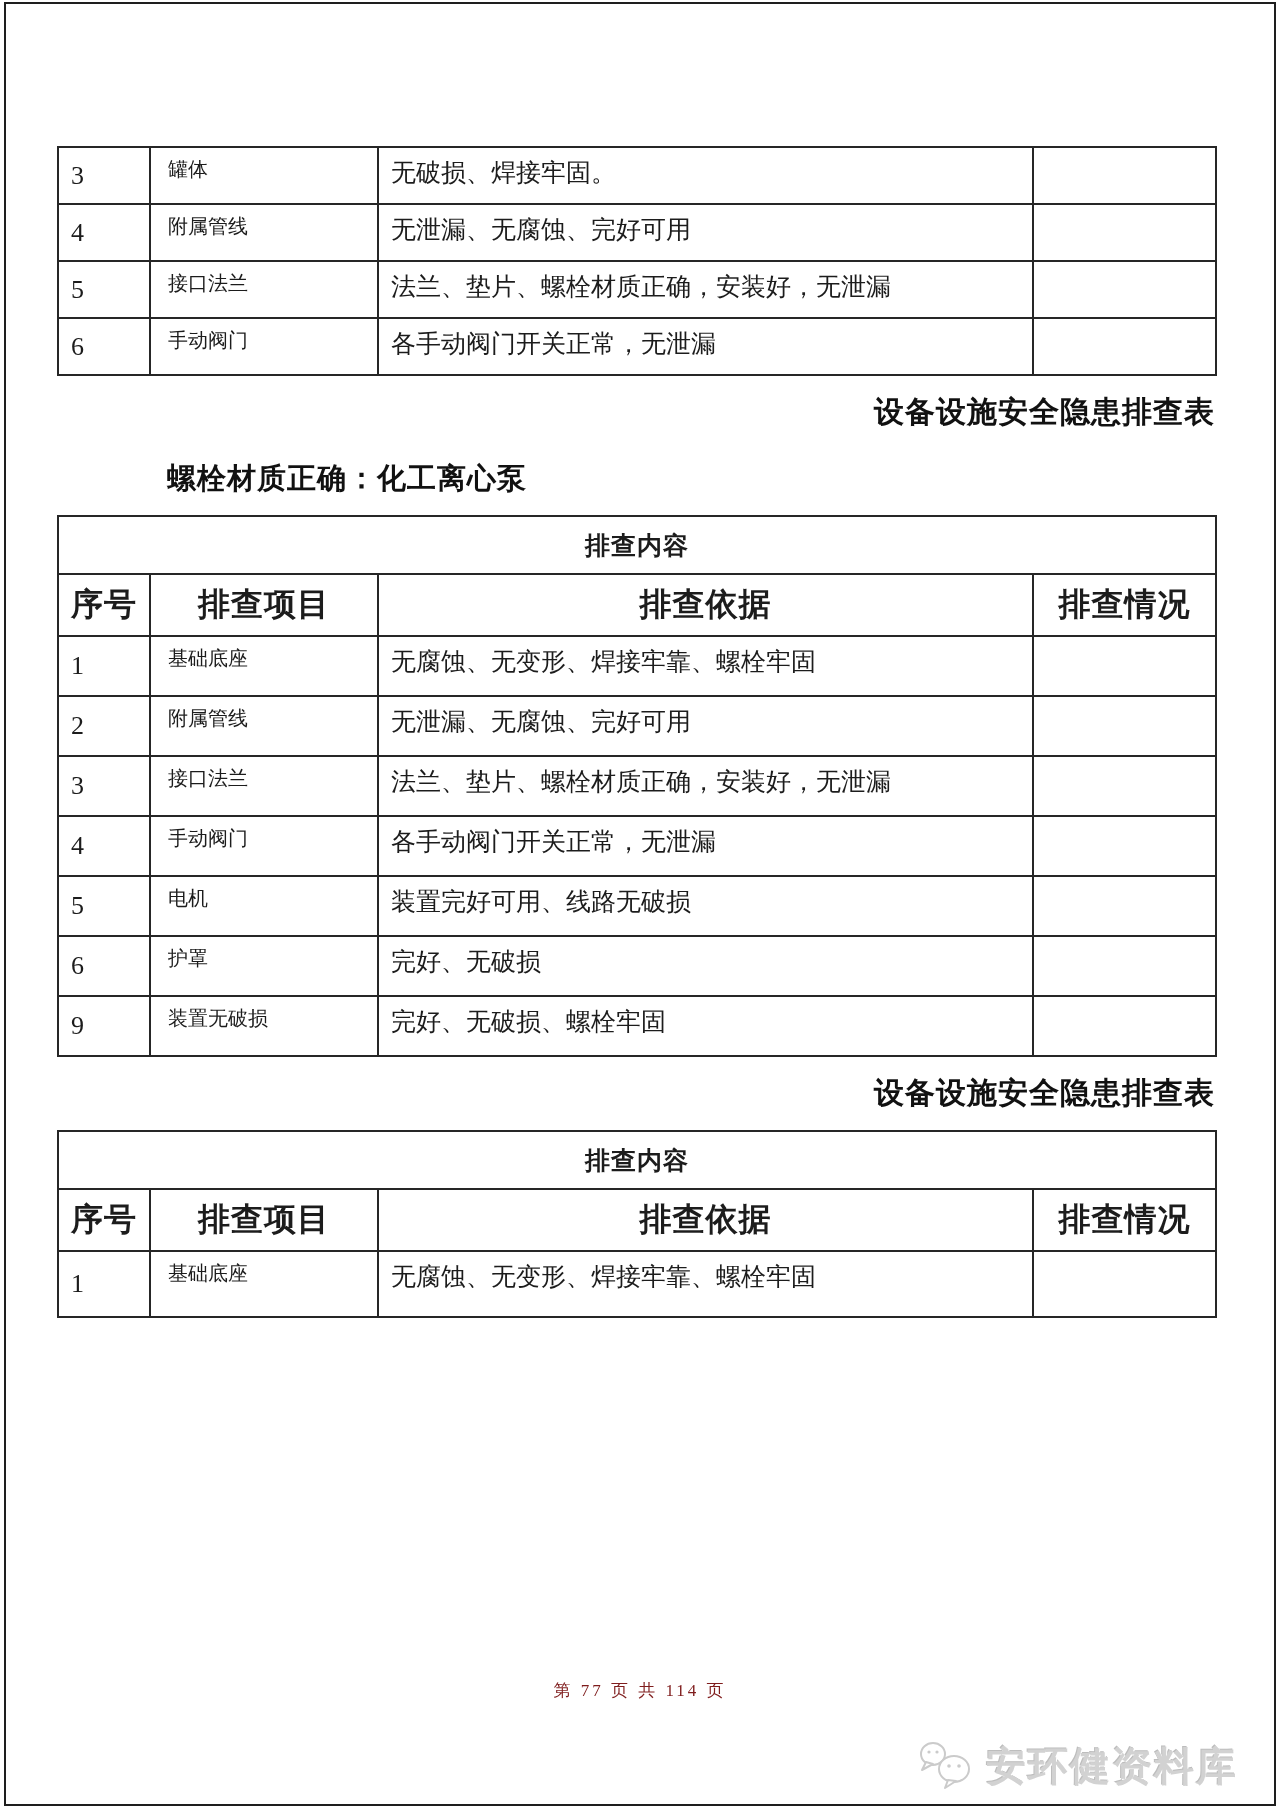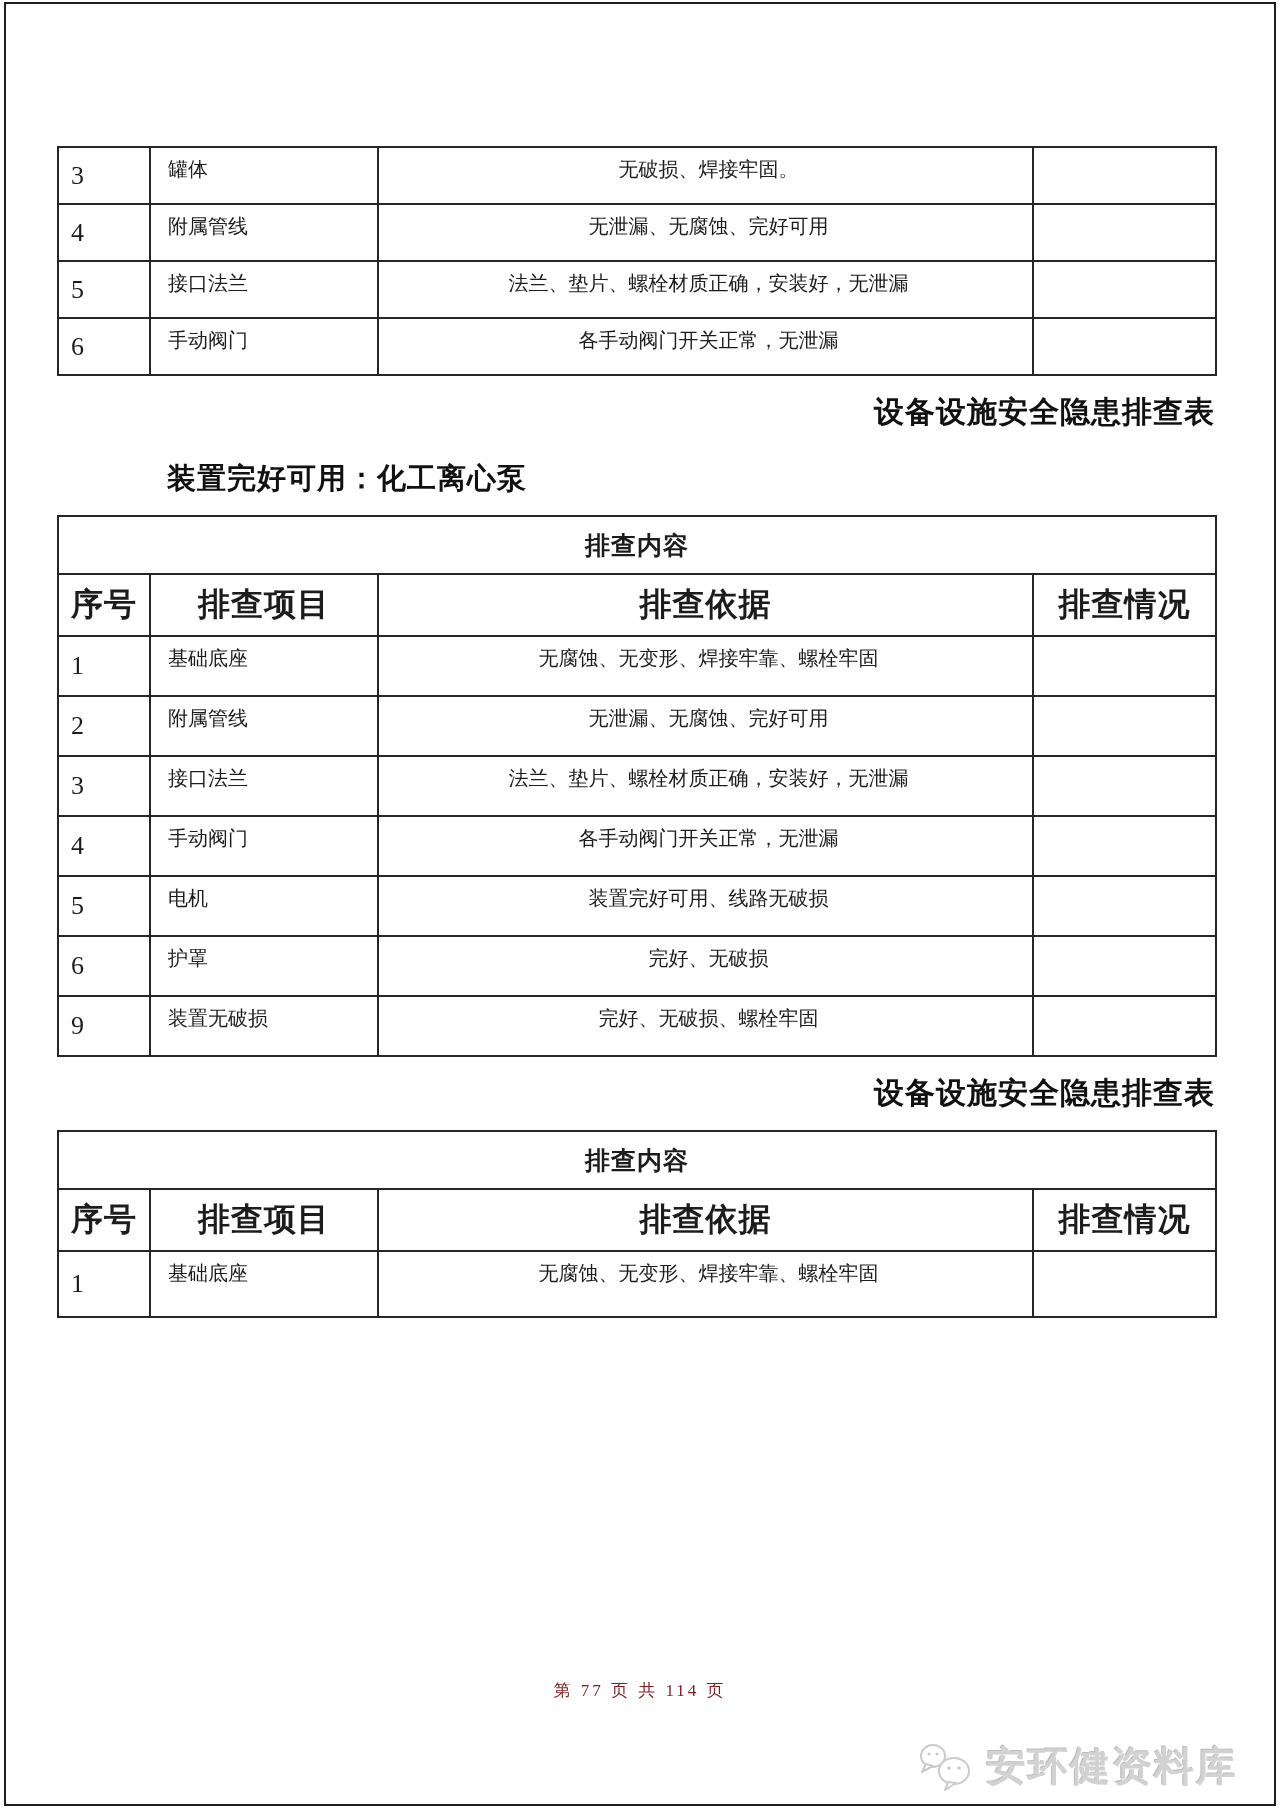--- a/index.html
+++ b/index.html
@@ -71,22 +71,21 @@
     font-size: 26px;
   }
   td.col-item {
     vertical-align: top;
     padding: 8px 4px 11px 17px;
     font-size: 20px;
   }
   td.col-basis {
     vertical-align: top;
     padding: 8px 6px 0 12px;
-    font-size: 20px;
-    text-align: center;
+    font-size: 25px;
   }
   td.col-status { vertical-align: top; }
 
   h1.doc-title {
     margin: 16px 0 0 0;
     text-align: right;
     font-family: "Liberation Sans", "DejaVu Sans", sans-serif;
     font-weight: bold;
     font-size: 30px;
     letter-spacing: 1px;
@@ -108,21 +107,21 @@
     text-align: center;
     font-size: 17px;
     letter-spacing: 3px;
     color: #7f1d1d;
   }
   .watermark {
     position: absolute;
     right: 42px;
     bottom: 16px;
     display: flex;
-    align-items: center;
+    align-items: flex-start;
     gap: 8px;
   }
   .watermark-text {
     font-family: "Liberation Sans", "DejaVu Sans", sans-serif;
     font-weight: bold;
     font-size: 40px;
     letter-spacing: 2px;
     color: #d2d2d2;
     text-shadow: 1px 1px 0 #ffffff, -1px -1px 0 #bdbdbd;
   }
@@ -164,21 +163,21 @@
           <tr class="data-row">
             <td class="col-no">6</td>
             <td class="col-item">手动阀门</td>
             <td class="col-basis">各手动阀门开关正常，无泄漏</td>
             <td class="col-status"></td>
           </tr>
         </tbody>
     </table>
 
     <h1 class="doc-title">设备设施安全隐患排查表</h1>
-    <h2 class="doc-subtitle">装置完好可用：化工离心泵</h2>
+    <h2 class="doc-subtitle">螺栓材质正确：化工离心泵</h2>
 
     <table class="grid mid-table">
       <colgroup>
         <col style="width:92px">
           <col style="width:228px">
           <col style="width:655px">
           <col style="width:183px">
       </colgroup>
       <thead>
         <tr class="banner">

